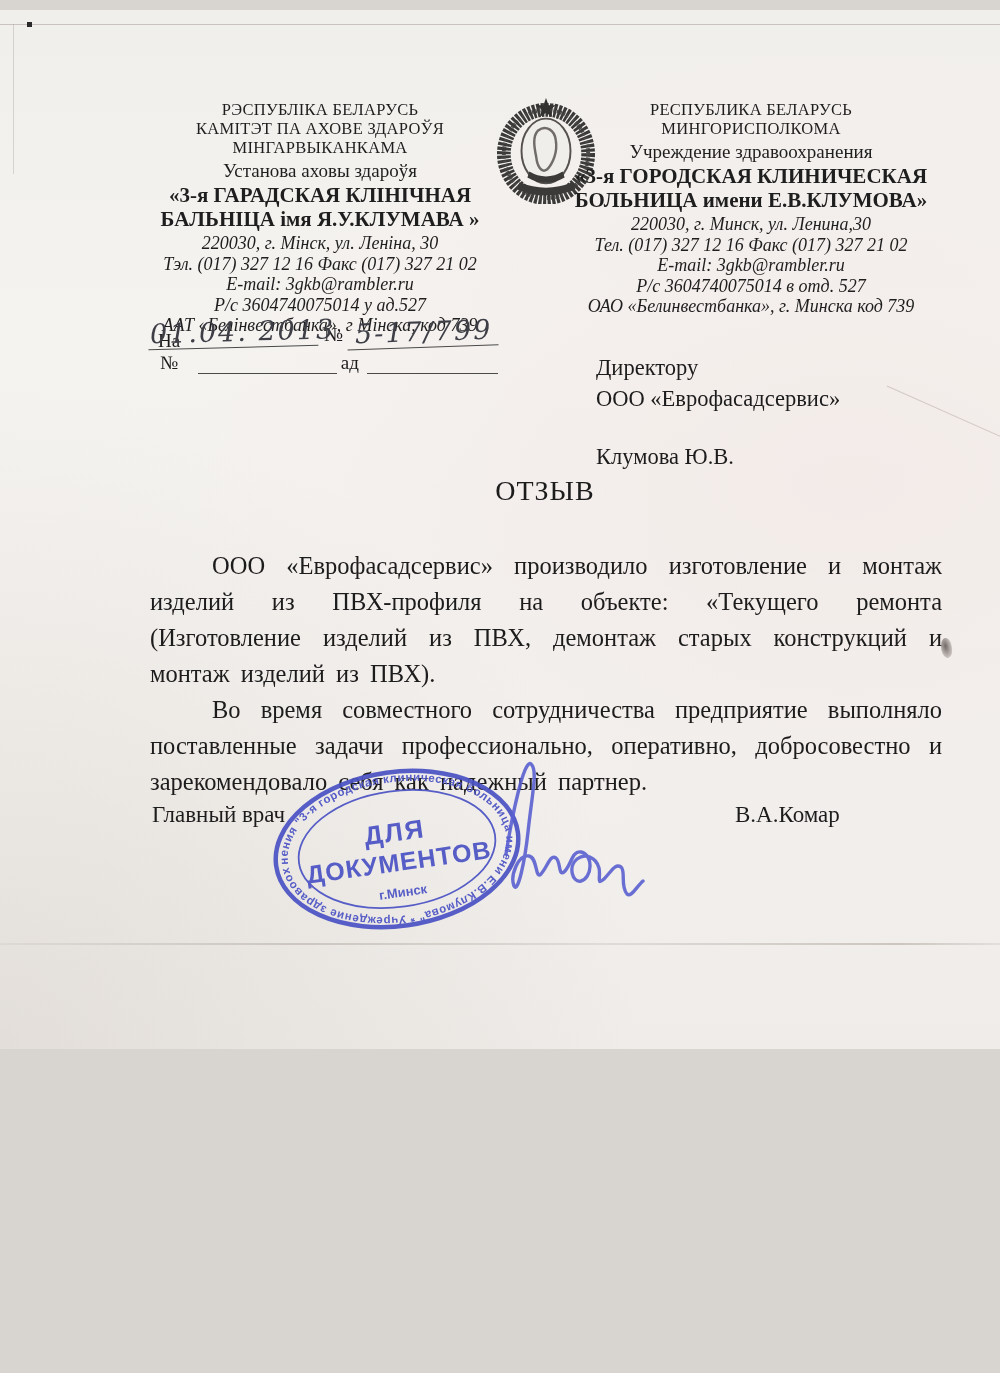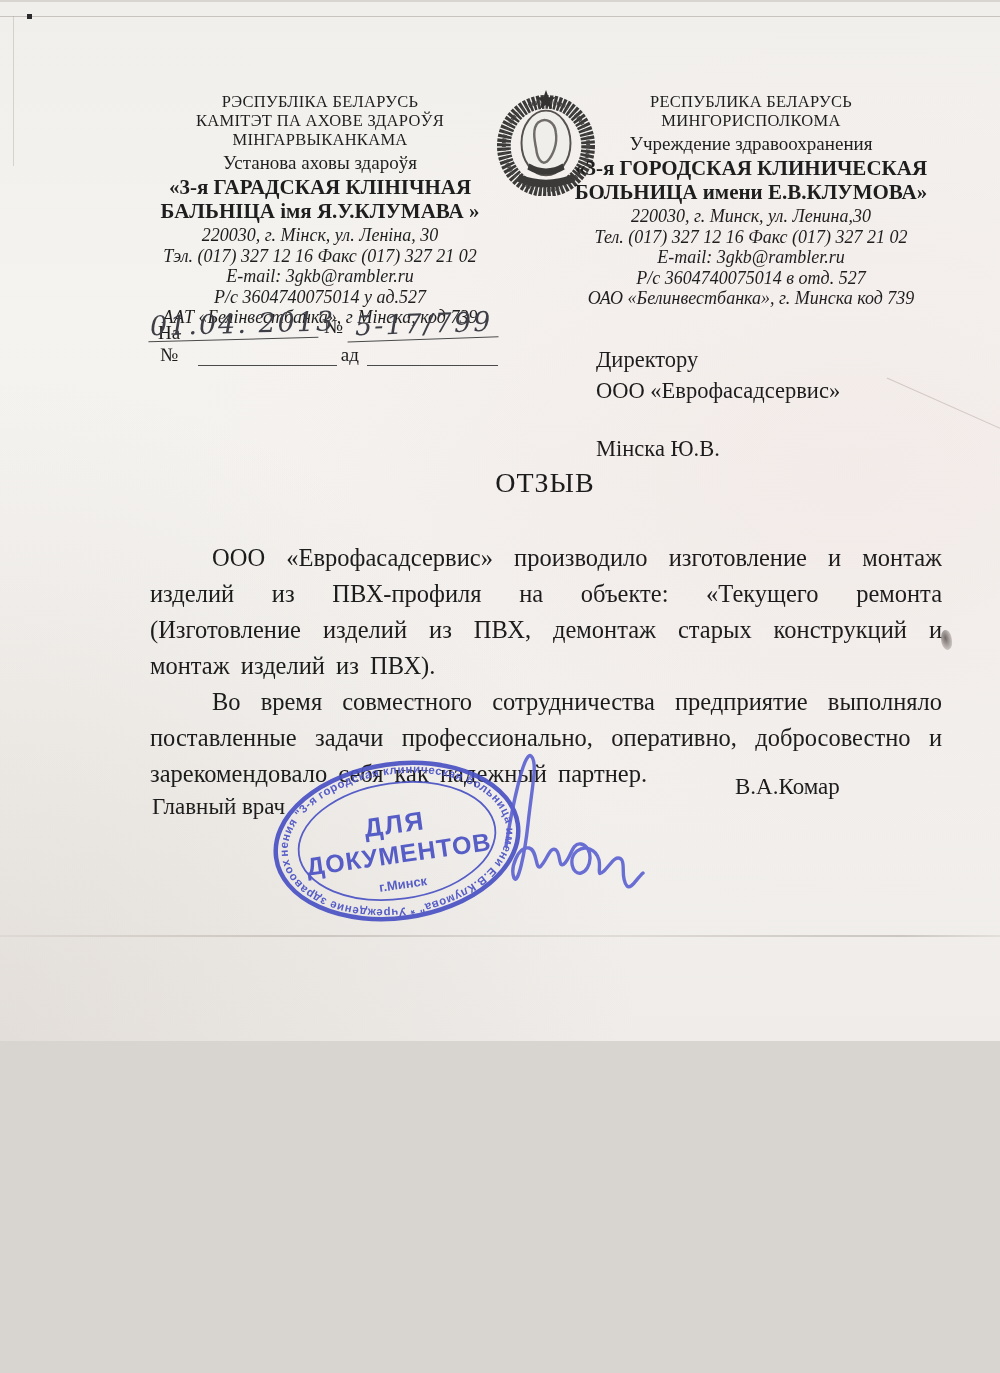--- a/index.html
+++ b/index.html
@@ -1,20 +1,20 @@
 <!DOCTYPE html>
 <html><head>
 <meta charset="utf-8">
 <style>
   html,body{margin:0;padding:0;}
   body{background:#d8d4d0;font-family:"Liberation Serif", serif;}
   .page{
     position:relative;
     width:1000px;height:1039px;
-    margin:2px auto;
+    margin:10px auto;
     background:
       radial-gradient(ellipse at 85% 45%, rgba(235,205,205,0.20), rgba(235,205,205,0) 55%),
       radial-gradient(ellipse at 0% 100%, rgba(190,180,170,0.25), rgba(190,180,170,0) 45%),
       linear-gradient(180deg,#f1efec 0%, #f5f3f0 30%, #f3f1ee 70%, #efece9 100%);
     overflow:hidden;
     color:#1d1c1c;
   }
   
   .scan-top-edge{position:absolute;left:0;top:14px;width:100%;height:1px;background:rgba(150,142,136,0.45);}
   .scan-left-edge{position:absolute;left:13px;top:14px;width:1px;height:150px;background:rgba(160,152,146,0.35);}
@@ -54,21 +54,21 @@
   .recipient{position:absolute;left:596px;top:342px;font-size:22.5px;line-height:31px;}
   .recipient .gap{height:27px;}
 
   
   .title{position:absolute;left:150px;top:465px;width:790px;text-align:center;font-size:28px;letter-spacing:1px;}
   .bodytext{position:absolute;left:150px;top:538px;width:792px;font-size:24.5px;line-height:36px;text-align:justify;word-spacing:5px;}
   .bodytext p{margin:0;text-indent:62px;}
 
   
   .sig-position{position:absolute;left:152px;top:792px;font-size:23px;}
-  .sig-name{position:absolute;left:735px;top:772px;font-size:23px;}
+  .sig-name{position:absolute;left:735px;top:792px;font-size:23px;}
 
   .stamp{position:absolute;left:266px;top:748px;width:262px;height:182px;opacity:0.92;}
   .signature-svg{position:absolute;left:468px;top:726px;width:205px;height:190px;}
 
   
   .footer{position:absolute;left:150px;top:1098px;font-size:16.5px;line-height:21px;color:#222;}
 </style>
 </head>
 <body>
 
@@ -129,21 +129,21 @@
       <span class="ref-blank1"></span>
       <span class="ref-ad">ад</span>
       <span class="ref-blank2"></span>
     </div>
   </div>
 
   <div class="recipient">
     <div>Директору</div>
     <div>ООО «Еврофасадсервис»</div>
     <div class="gap"></div>
-    <div>Мінска Ю.В.</div>
+    <div>Клумова Ю.В.</div>
   </div>
 
   <div class="title">ОТЗЫВ</div>
 
   <div class="bodytext">
     <p>ООО «Еврофасадсервис» производило изготовление и монтаж изделий из ПВХ-профиля на объекте: «Текущего ремонта (Изготовление изделий из ПВХ, демонтаж старых конструкций и монтаж изделий из ПВХ).</p>
     <p>Во время  совместного сотрудничества предприятие выполняло поставленные задачи профессионально, оперативно, добросовестно и зарекомендовало себя как надежный партнер.</p>
   </div>
 
   <div class="sig-position">Главный врач</div>

